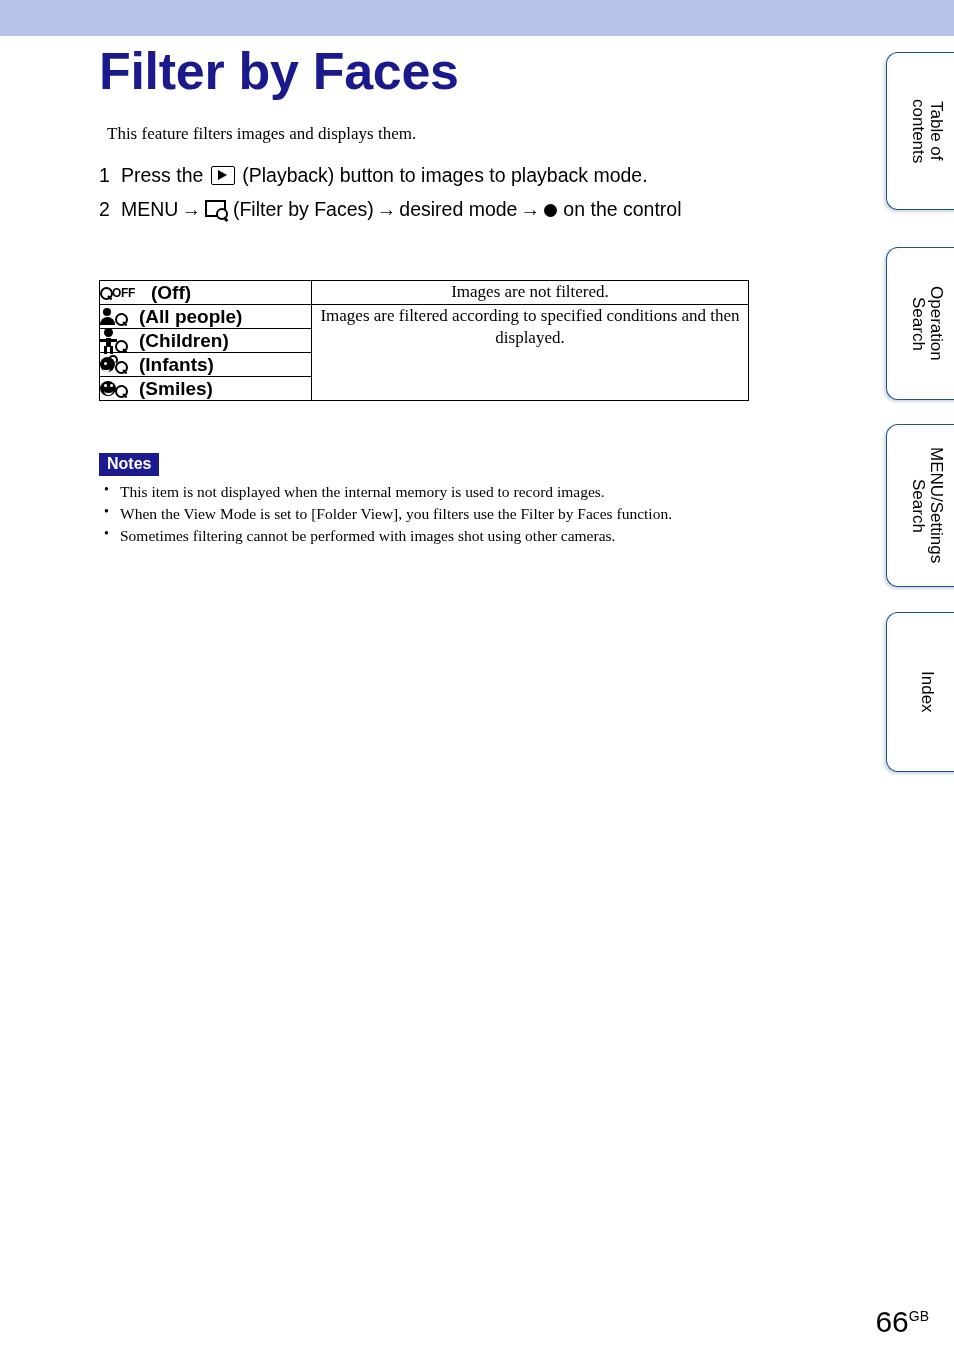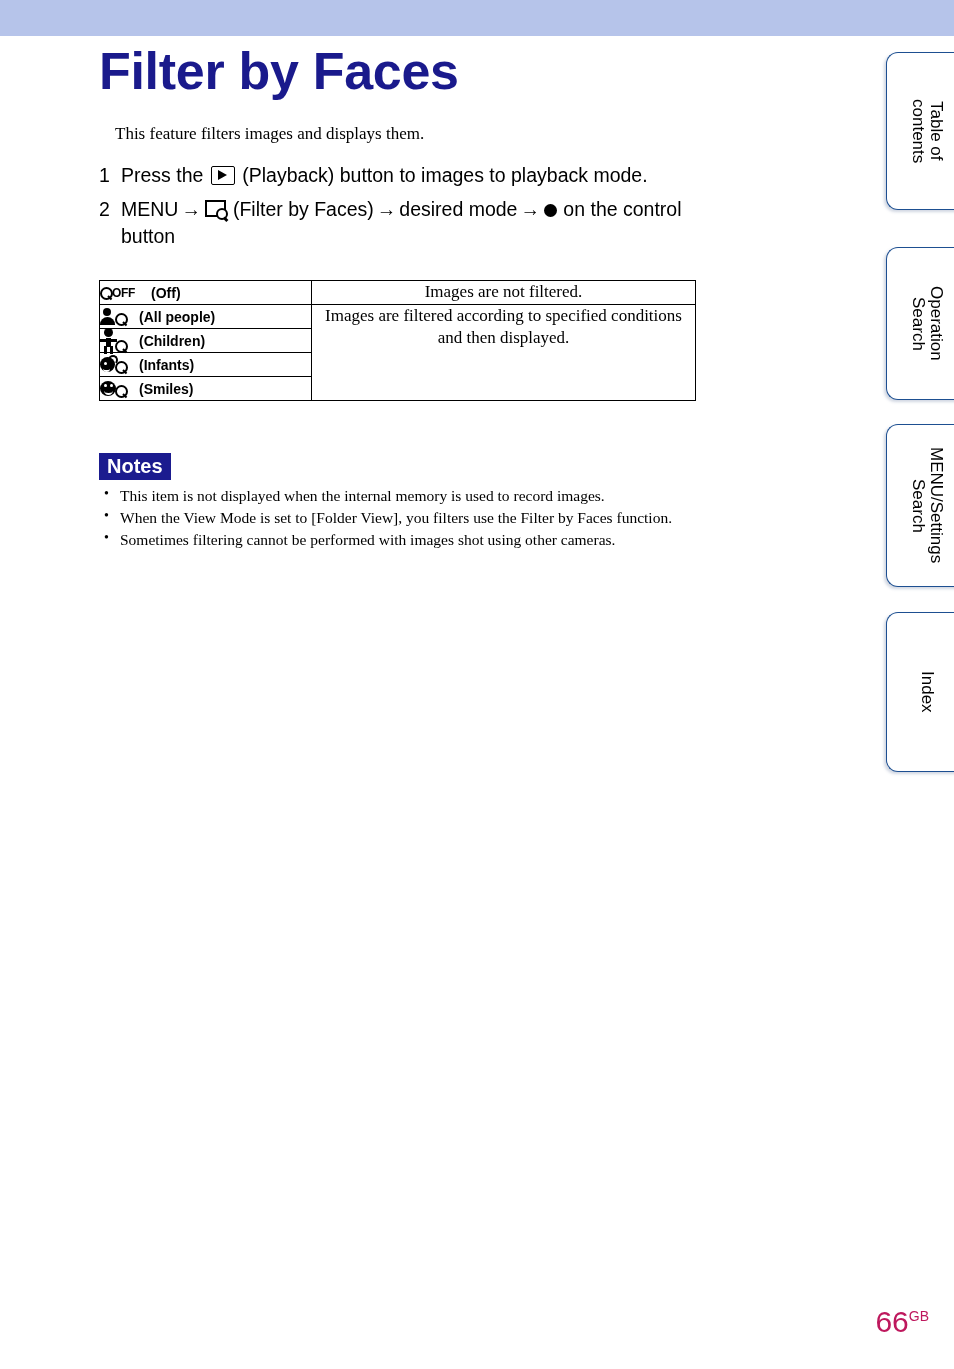--- a/index.html
+++ b/index.html
@@ -48,21 +48,21 @@
     padding: 0;
     line-height: 1.0;
     position: absolute;
     left: 0;
     top: 9px;
     letter-spacing: -0.3px;
   }
 
   .intro {
     position: absolute;
-    left: 16px;
+    left: 8px;
     top: 87px;
     font-family: "Liberation Serif", serif;
     font-size: 17px;
     color: #000;
     line-height: 1.25;
   }
 
   
   .steps {
     position: absolute;
@@ -152,21 +152,21 @@
     background: #000;
     vertical-align: -1px;
     margin: 0 1px;
   }
 
   
   table.modes {
     position: absolute;
     left: 0;
     top: 244px;
-    width: 597px;
+    width: 650px;
     border-collapse: collapse;
     table-layout: fixed;
   }
   table.modes td {
     border: 1.3px solid #000;
     padding: 0;
     vertical-align: top;
   }
   td.c-mode {
     width: 211px;
@@ -181,21 +181,21 @@
     color: #000;
     text-align: center;
   }
   .mode-cell {
     display: flex;
     align-items: center;
     height: 23px;
   }
   .mode-label {
     font-family: "Liberation Sans", sans-serif;
-    font-size: 14px;
+    font-size: 19px;
     font-weight: bold;
     color: #000;
     margin-left: 7px;
     white-space: nowrap;
   }
 
   
   .g {
     position: relative;
     flex: 0 0 auto;
@@ -343,21 +343,21 @@
     position: absolute;
     left: 0;
     top: 417px;
     width: 756px;
   }
   .notes-badge {
     display: inline-block;
     background: #1b1b8f;
     color: #ffffff;
     font-family: "Liberation Sans", sans-serif;
-    font-size: 20px;
+    font-size: 16px;
     font-weight: bold;
     padding: 2px 8px 3px 8px;
     line-height: 1.12;
   }
   ul.notes {
     list-style: none;
     margin: 5px 0 0 0;
     padding: 0;
   }
   ul.notes li {
@@ -417,21 +417,21 @@
   .tab-3 { top: 424px; height: 163px; }
   .tab-4 { top: 612px; height: 160px; }
 
   
   .pageno {
     position: absolute;
     right: 25px;
     bottom: 32px;
     font-family: "Liberation Sans", sans-serif;
     font-size: 30px;
-    color: #be185d;
+    color: #000000;
     line-height: 1;
   }
   .pageno sup {
     font-size: 14px;
     vertical-align: super;
     line-height: 1;
   }
 </style>
 </head>
 <body>
@@ -455,21 +455,20 @@
           <span class="ico-playback"></span>
           <span>(Playback) button to images to playback mode.</span>
         </span>
       </div>
 
       <div class="step">
         <span class="step-num">2</span>
         <span class="step-text">
           <span>MENU</span><span class="arrow">→</span><span class="ico-fbf"><span class="frame"></span><span class="lens"></span><span class="handle"></span></span><span>(Filter by Faces)</span><span class="arrow">→</span><span>desired mode</span><span class="arrow">→</span><span class="dot-btn"></span>
           <span>on the control</span>
-          <span class="ln2">button</span>
         </span>
       </div>
 
     </div>
 
     <table class="modes">
       <tbody>
           <tr>
         <td class="c-mode">
           <div class="mode-cell">

